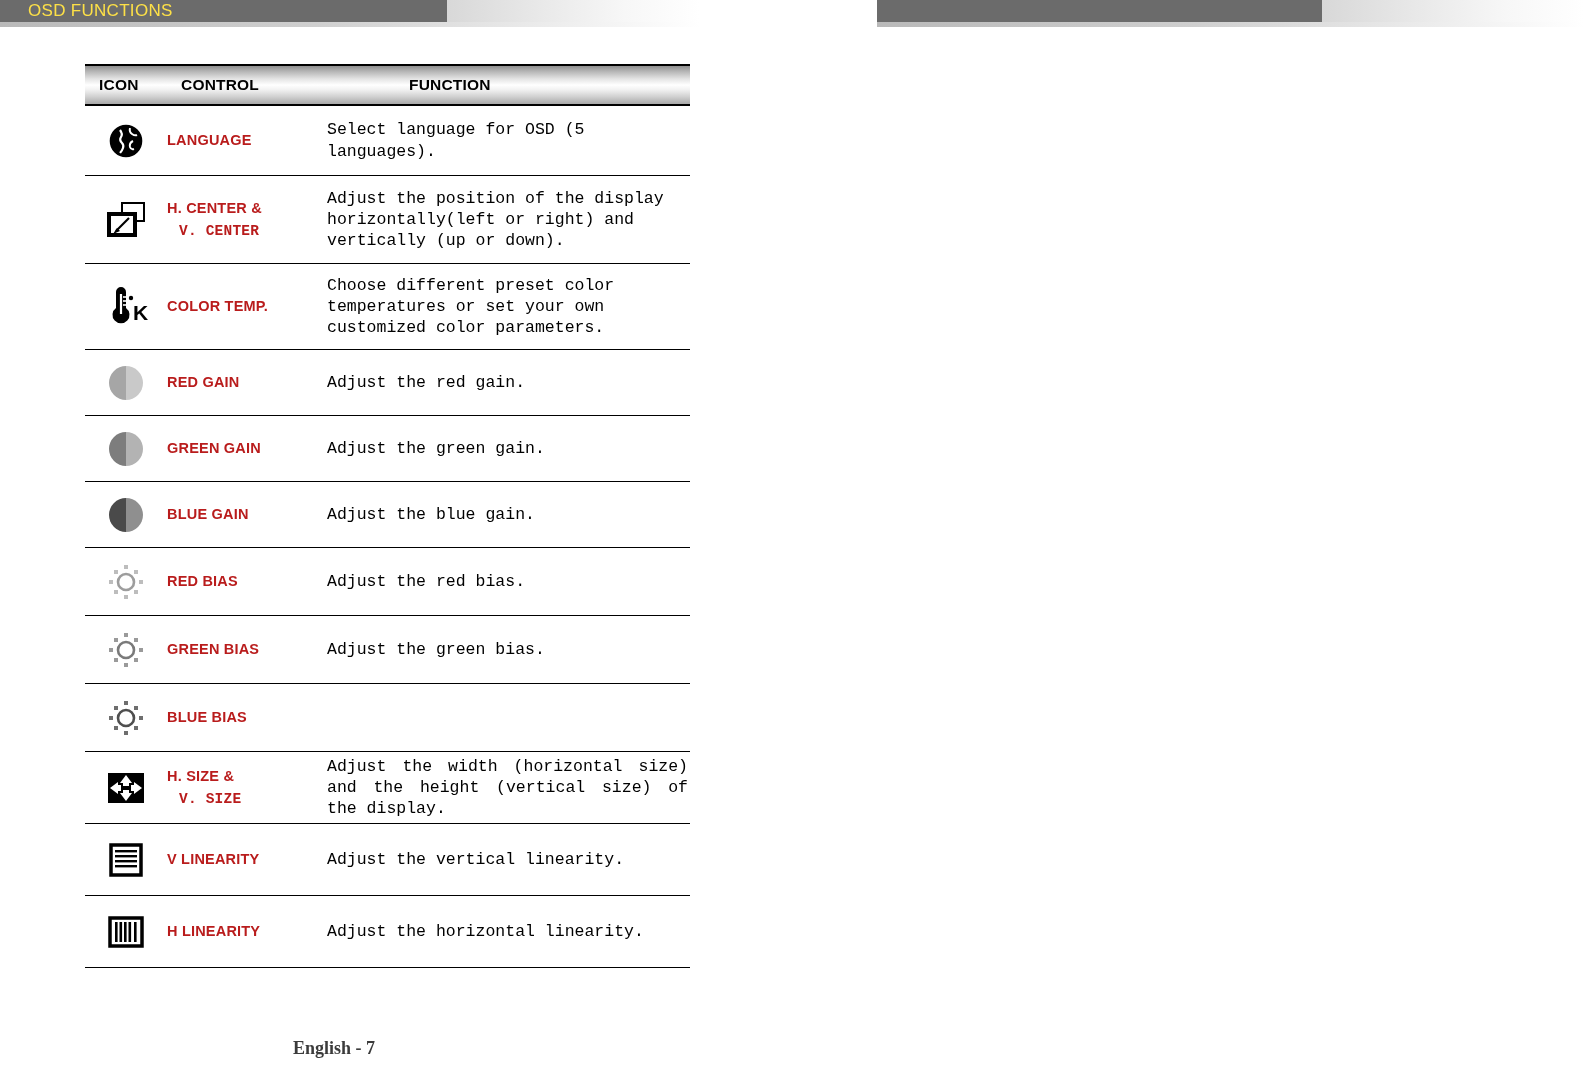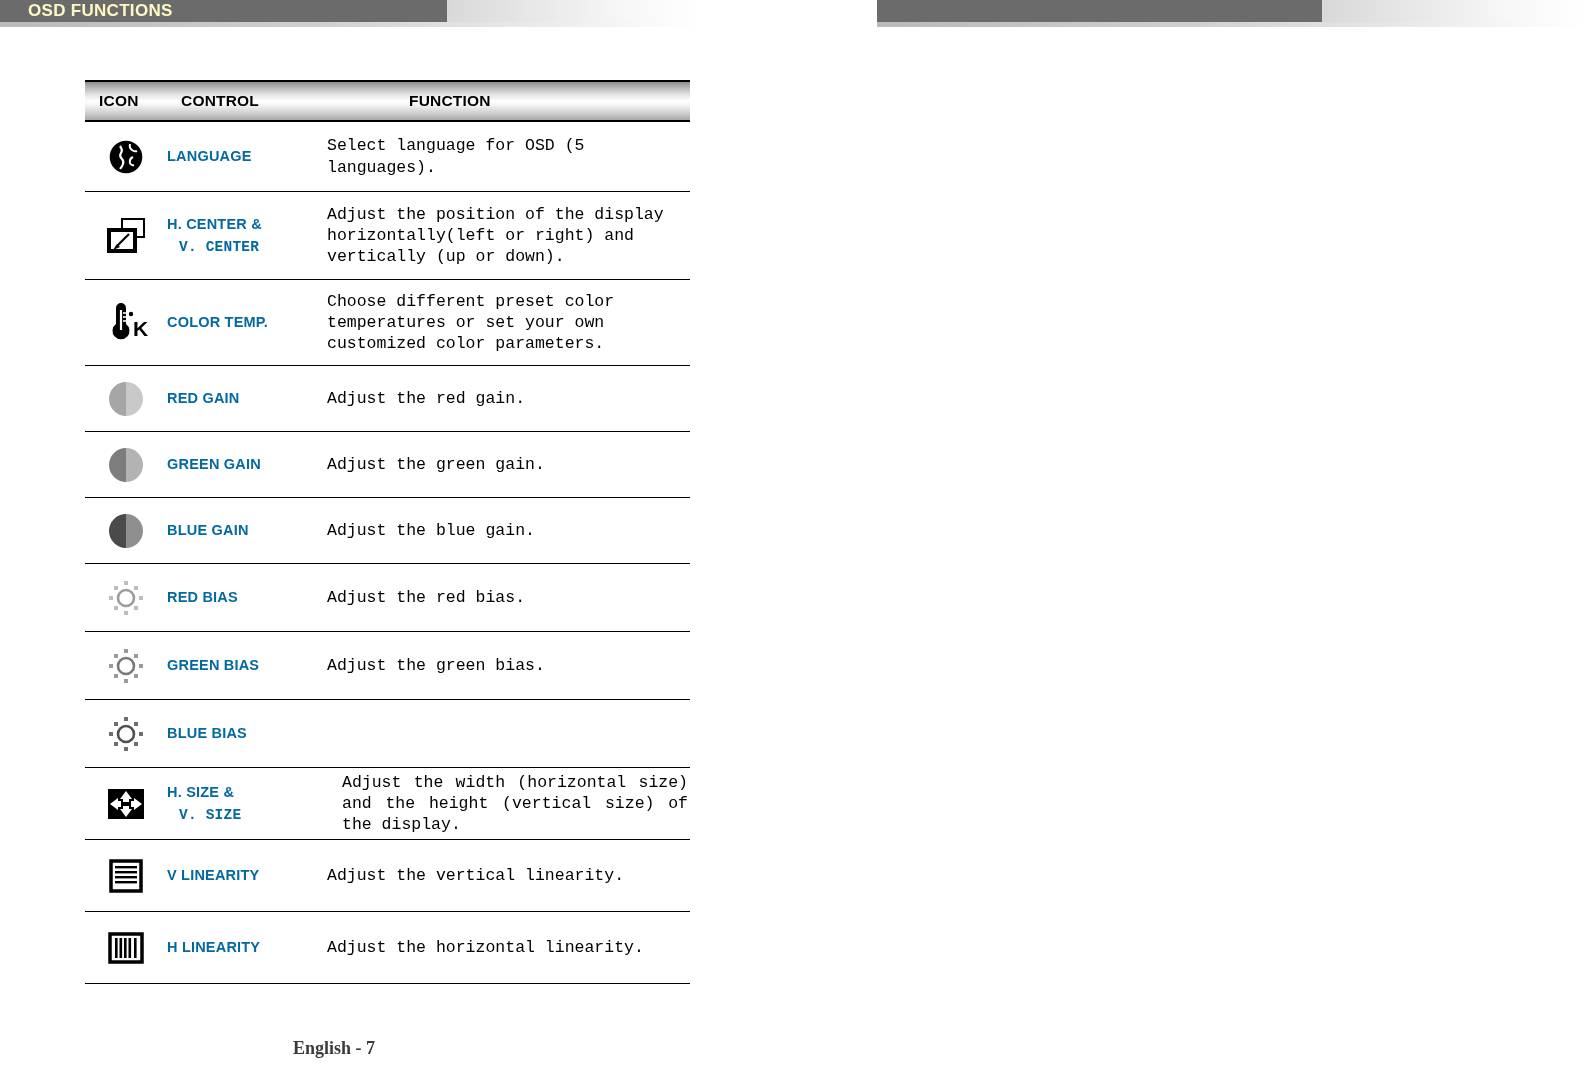--- a/index.html
+++ b/index.html
@@ -13,21 +13,21 @@
   .spread{position:absolute;inset:0;display:block;}
 
   
   .banner{position:absolute;top:0;height:22px;}
   .banner .solid{
     position:absolute;left:0;top:0;height:22px;
     background:#6b6b6b;
     display:flex;align-items:center;
   }
   .banner .title{
-    color:#fef9c3;font-weight:bold;font-size:17px;
+    color:#fde047;font-weight:normal;font-size:17px;
     letter-spacing:.3px;padding-left:28px;line-height:22px;
     white-space:nowrap;
   }
   .banner .fade{
     position:absolute;top:0;height:22px;
     background:linear-gradient(to right,#d8d8d8 0%,#e8e8e8 35%,#f7f7f7 70%,#ffffff 100%);
   }
   .banner .underline{
     position:absolute;left:0;height:5px;
     background:linear-gradient(to right,#b9b9b9 0%,#cfcfcf 45%,#f2f2f2 85%,#ffffff 100%);
@@ -42,21 +42,21 @@
   #banner-right .fade{left:445px;width:262px;}
   #banner-right .underline{top:22px;width:707px;}
 
   
   .page{position:absolute;top:0;height:1067px;}
   #page-left{left:0;width:760px;}
   #page-right{left:830px;width:754px;}
 
   
   .osd-table{position:absolute;}
-  #table-left{left:85px;top:80px;width:605px;}
+  #table-left{left:85px;top:64px;width:605px;}
 
   .thead{
     position:relative;height:38px;
     background:linear-gradient(to bottom,
       #8f8f8f 0%, #b5b5b5 14%, #e4e4e4 34%, #ffffff 50%,
       #f2f2f2 62%, #d2d2d2 80%, #a9a9a9 100%);
     border-top:2px solid #000;
     border-bottom:2px solid #000;
   }
   .thead .hcell{
@@ -72,33 +72,33 @@
     border-bottom:1.6px solid #000;
     box-sizing:border-box;
   }
   .row:last-child{border-bottom:1.6px solid #000;}
 
   .c-icon{
     width:82px;flex:0 0 82px;display:flex;align-items:center;justify-content:center;
   }
   .c-control{
     width:auto;flex:0 0 auto;
-    font-weight:bold;font-size:14.5px;color:#0369a1;letter-spacing:.2px;
+    font-weight:bold;font-size:14.5px;color:#b91c1c;letter-spacing:.2px;
     line-height:1.55;
   }
   #table-left .c-control{width:160px;flex:0 0 160px;text-align:left;}
   .c-control .l2{display:block;padding-left:12px;font-family:Liberation Mono, monospace;}
   .c-control .l2-nopad{display:block;}
   .c-func{
     flex:1 1 auto;
     font-family:Liberation Mono, monospace;
     font-size:16.5px;color:#000;line-height:1.28;
     padding-right:2px;
   }
-  .c-func.just{text-align:justify;margin-left:15px;}
+  .c-func.just{text-align:justify;}
 
   
   .footer{
     position:absolute;bottom:8px;
     font-family:"Liberation Serif", serif;
     font-weight:bold;font-size:18px;color:#3b3b3b;
   }
   #footer-left{left:293px;}
 
   

